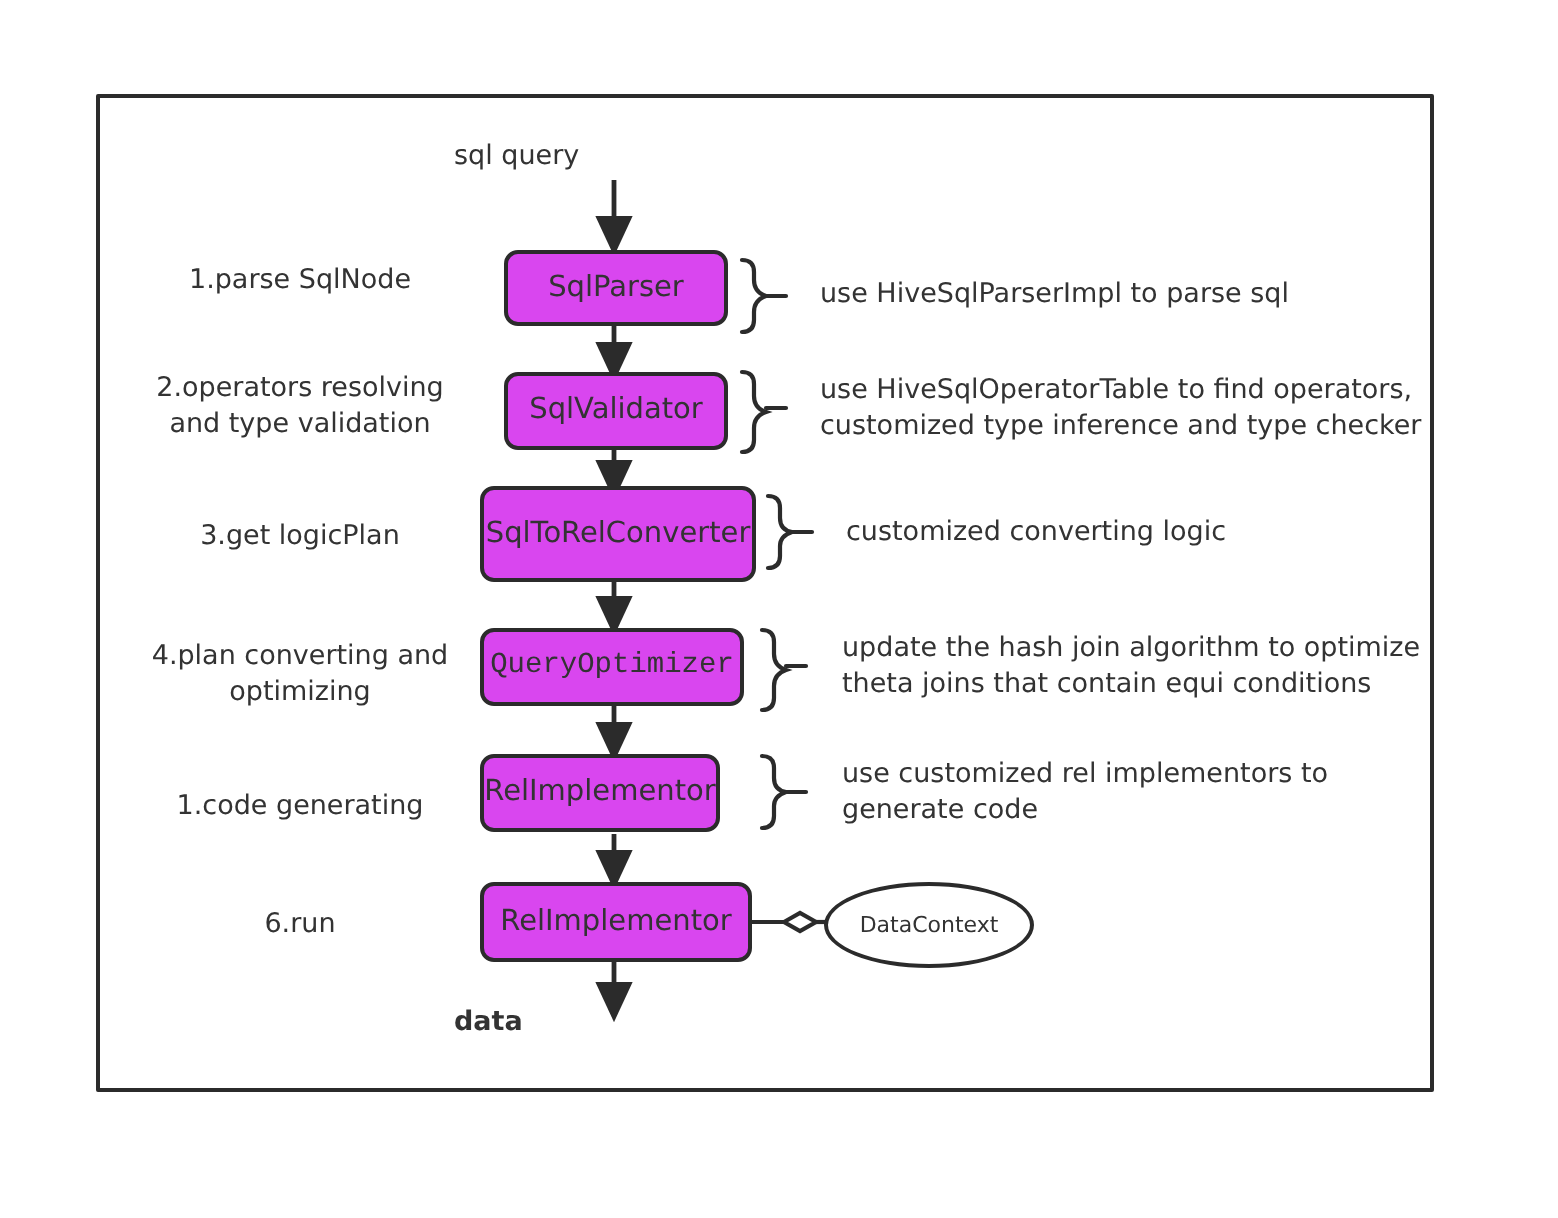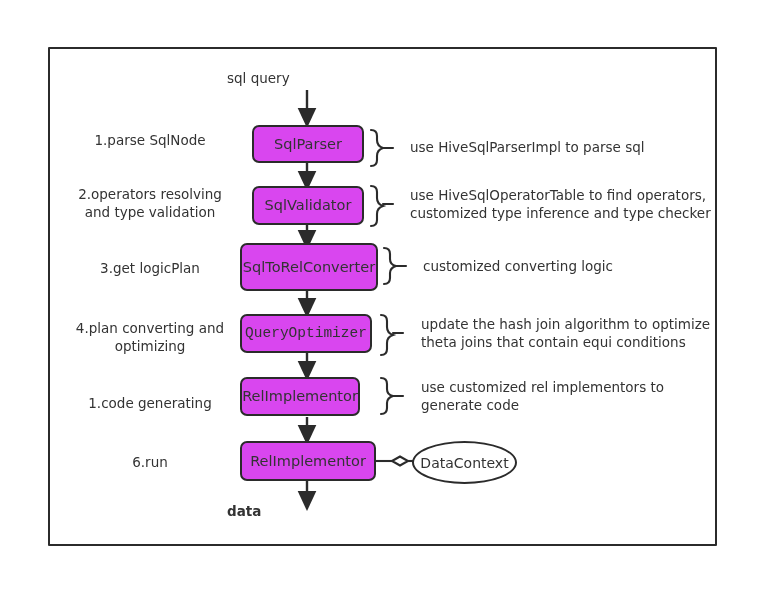--- a/index.html
+++ b/index.html
@@ -66,21 +66,21 @@
     margin-left:12px;
   }
 
   
   .ellipse{
     position:absolute;
     border:2.2px solid #2b2b2b;
     border-radius:50%;
     background:#ffffff;
     display:flex;align-items:center;justify-content:center;
-    font-size:14px;color:#333333;
+    font-size:11px;color:#333333;
   }
 
   svg.overlay{position:absolute;left:0;top:0;width:779px;height:609px;pointer-events:none;}
 </style>
 </head>
 <body>
 
 <div id="canvas">
 
   <div class="frame"></div>

